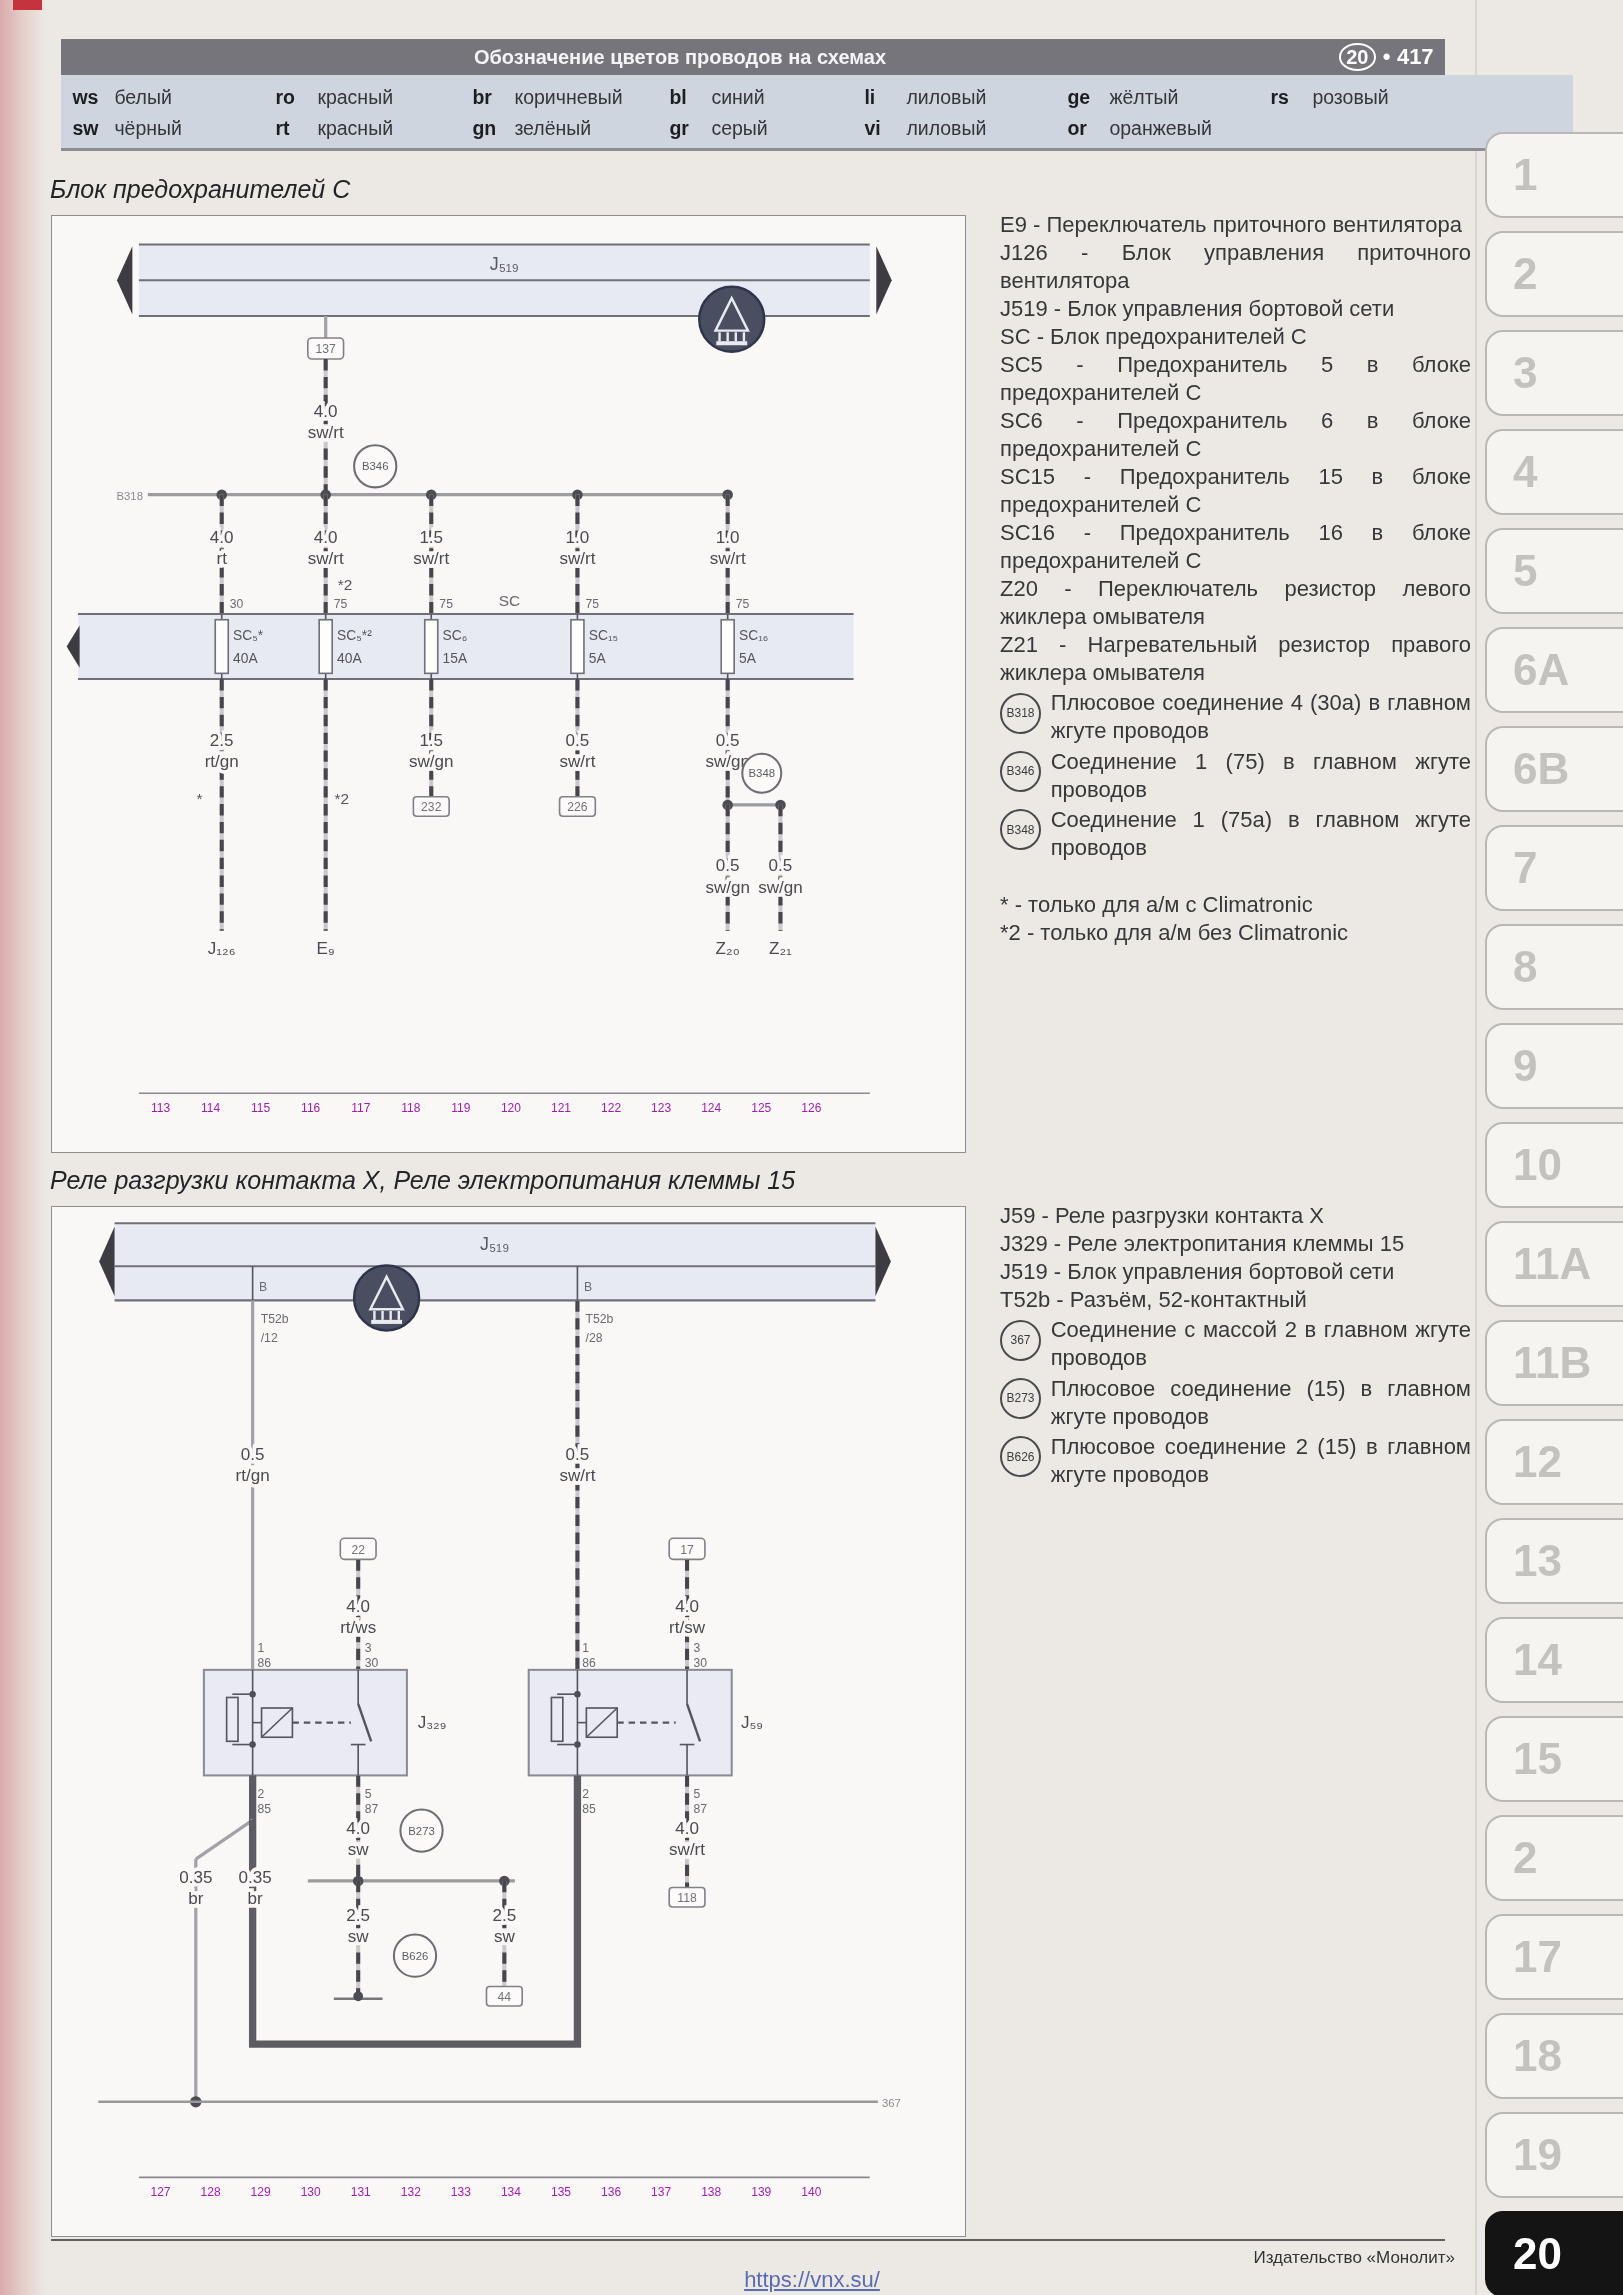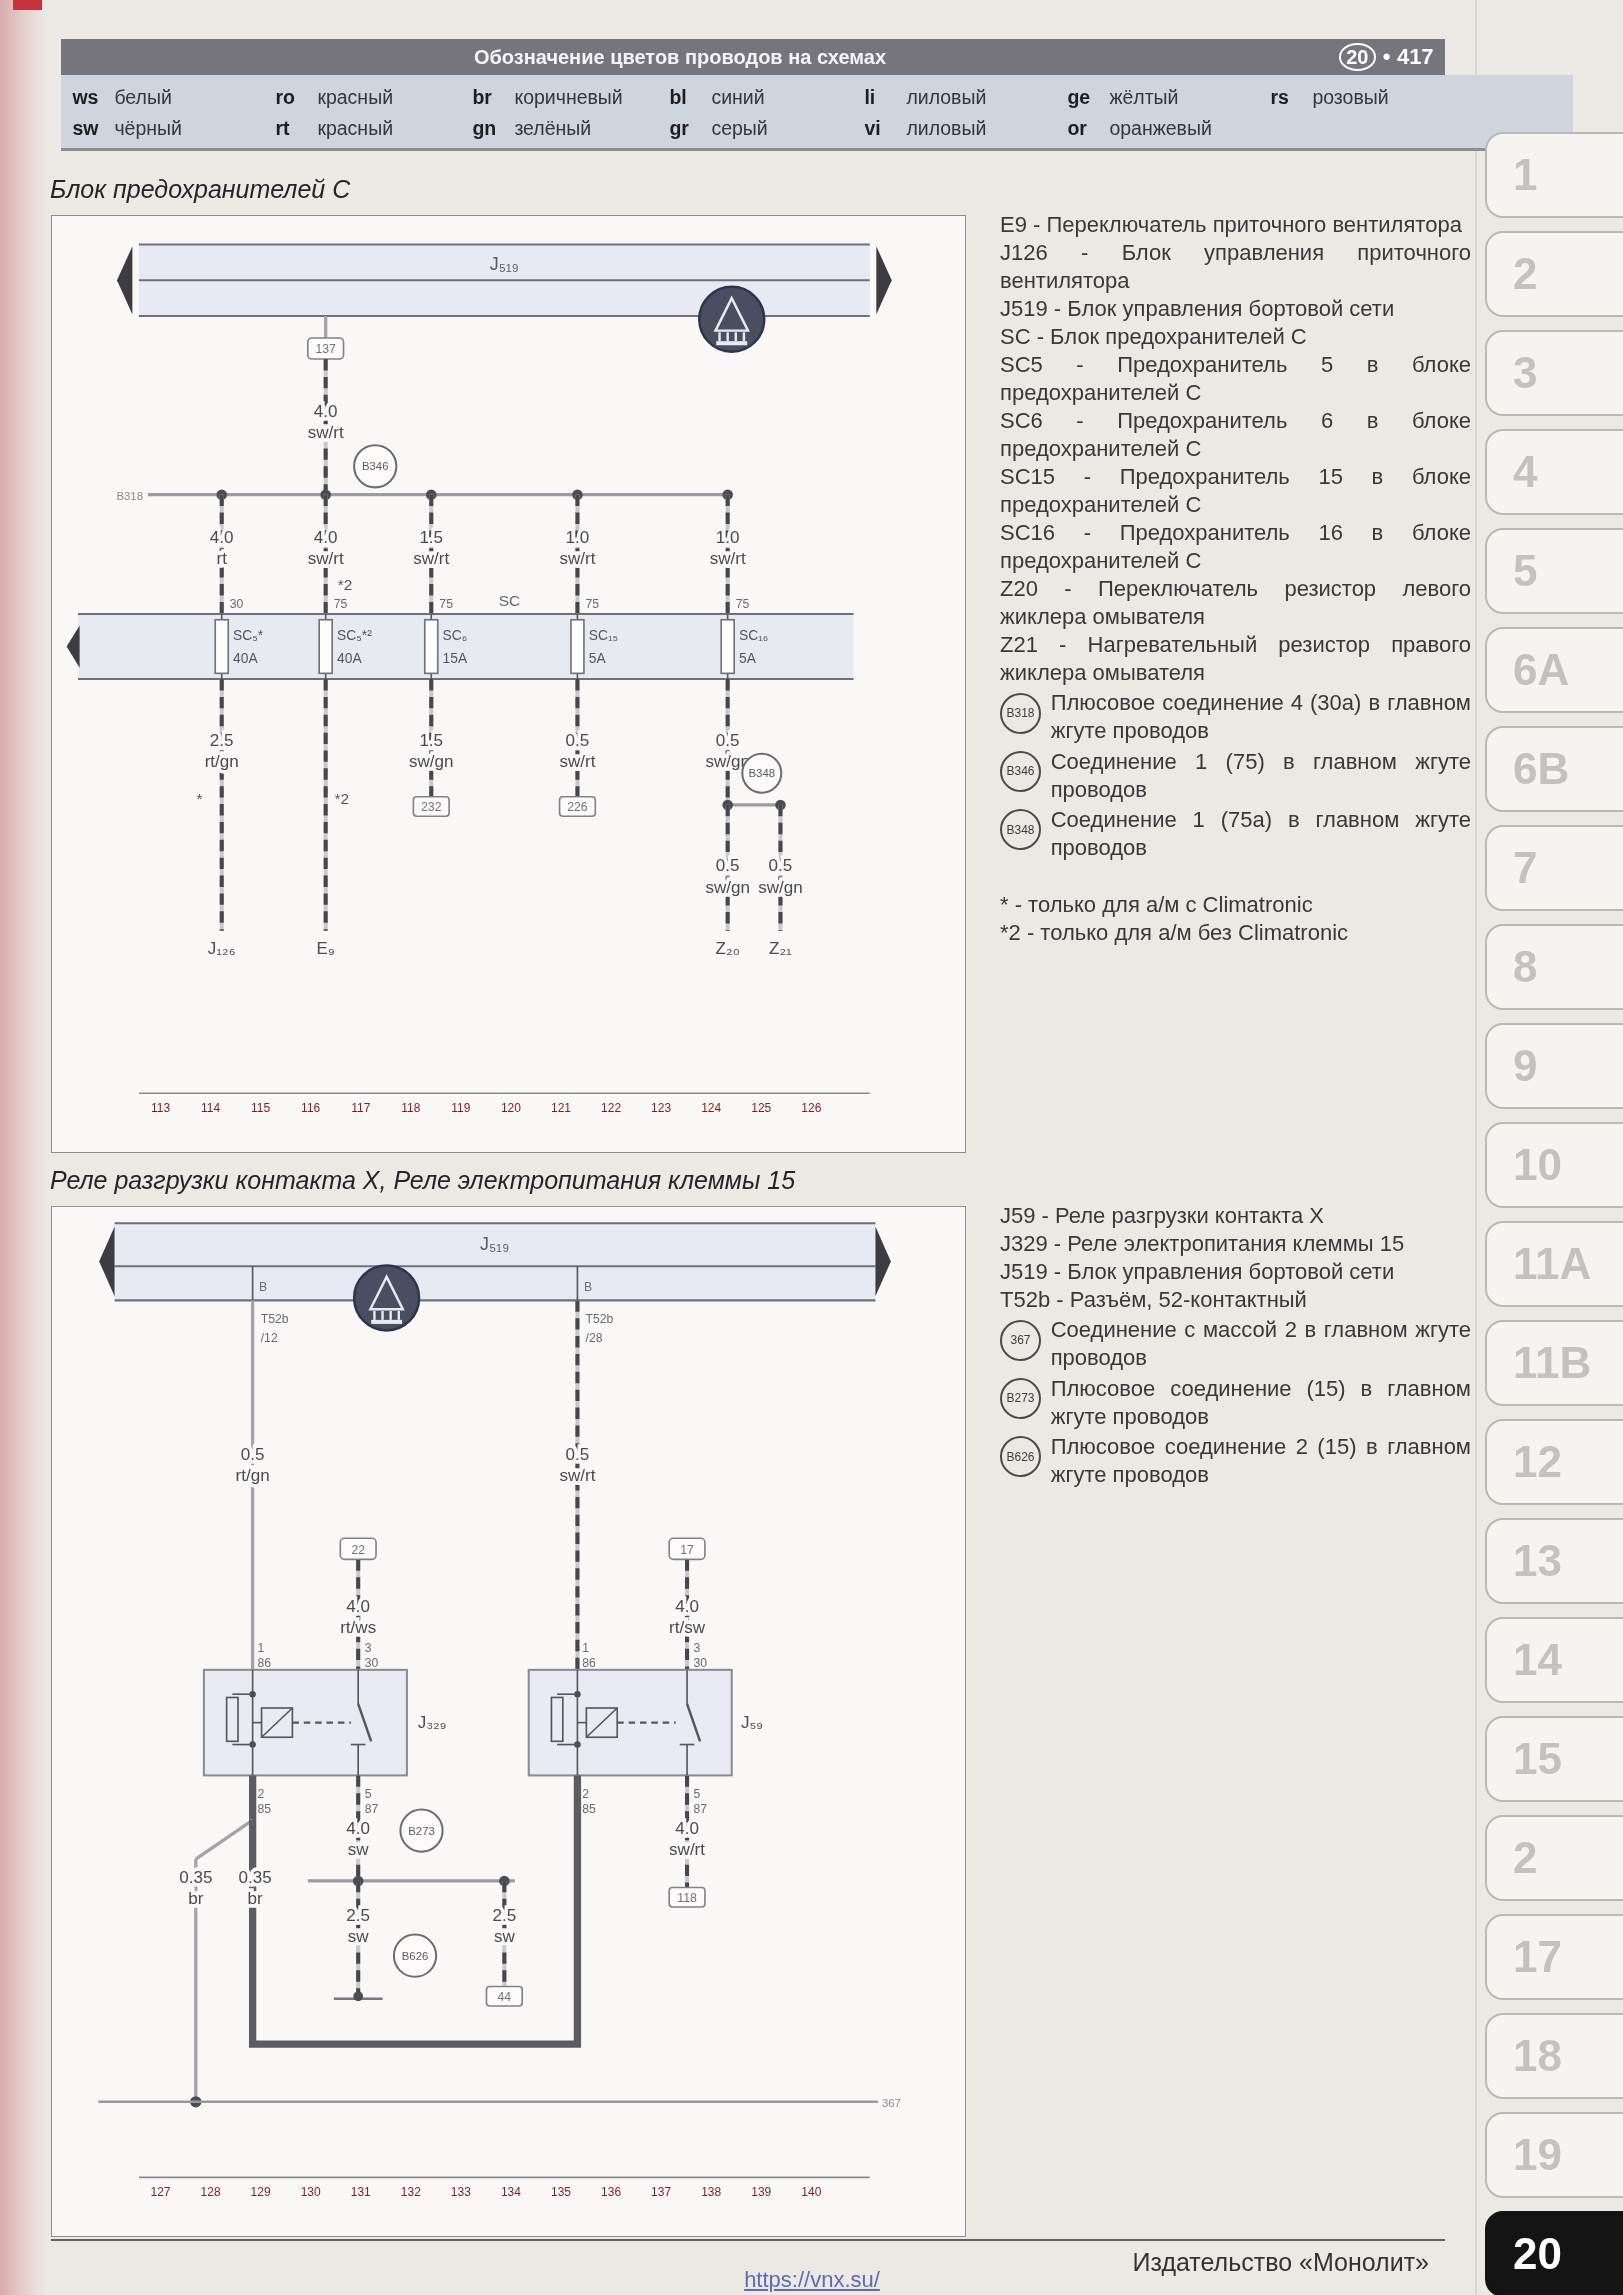--- a/index.html
+++ b/index.html
@@ -53,21 +53,21 @@
   .pin{font-size:15px;fill:#6a6a72}
   .comp{font-size:21px;fill:#4c4c54;text-anchor:middle}
   .buslabel{font-size:22px;fill:#5a5a62;text-anchor:middle}
   .bandlabel{font-size:19px;fill:#66666e}
   .fuselbl{font-size:17px;fill:#55555c}
   .tinylbl{font-size:14px;fill:#8a8a90}
   .mark{font-size:19px;fill:#55555c}
   .arrowfill{fill:#3c3c42}
 
   .scale{position:absolute;display:flex;justify-content:space-between;
-    font-size:12px;color:#7f1d1d;}
+    font-size:12px;color:#a21caf;}
   .scale span{min-width:23px;text-align:center}
 
   
   .desc{position:absolute;left:1000px;width:471px;font-size:22px;line-height:28px;color:#38383a;}
   .desc p{margin:0;text-align:justify;}
   .ref-row{display:flex;gap:9.7px;margin:2.4px 0;}
   .ref-circle{flex:0 0 41px;height:41px;border:2.4px solid #4a4a4e;border-radius:50%;
     font-size:12px;display:flex;align-items:center;justify-content:center;color:#3c3c40;margin-top:3.2px;box-sizing:border-box;}
   .ref-text{flex:1;text-align:justify;}
   .notes{margin-top:29px;}
@@ -75,22 +75,22 @@
 
   
   .tabs{position:absolute;right:-23px;top:132px;display:flex;flex-direction:column;gap:13px;}
   .tab{width:162px;height:86px;background:#f6f4f1;border:2.4px solid #bab8b4;border-radius:18px;
     display:flex;align-items:center;padding-left:26px;box-sizing:border-box;
     font-size:44px;font-weight:bold;color:#c4c2bf;}
   .tab.active{background:#141414;border-color:#141414;color:#ffffff;}
 
   
   .footer-line{position:absolute;left:51px;top:2239px;width:1394px;border-top:2.4px solid #5f5f63;}
-  .publisher{position:absolute;left:35px;top:2248px;width:1394px;text-align:right;
-    font-size:25px;color:#333336;}
+  .publisher{position:absolute;left:61px;top:2248px;width:1394px;text-align:right;
+    font-size:17px;color:#333336;}
   .watermark{position:absolute;left:812px;top:2267px;transform:translateX(-50%);
     font-size:22px;color:#5b6cb0;text-decoration:underline;}
 </style>
 </head>
 <body>
 
 <div class="spine"></div>
 <div class="corner-mark"></div>
 <div class="right-crease"></div>
 

